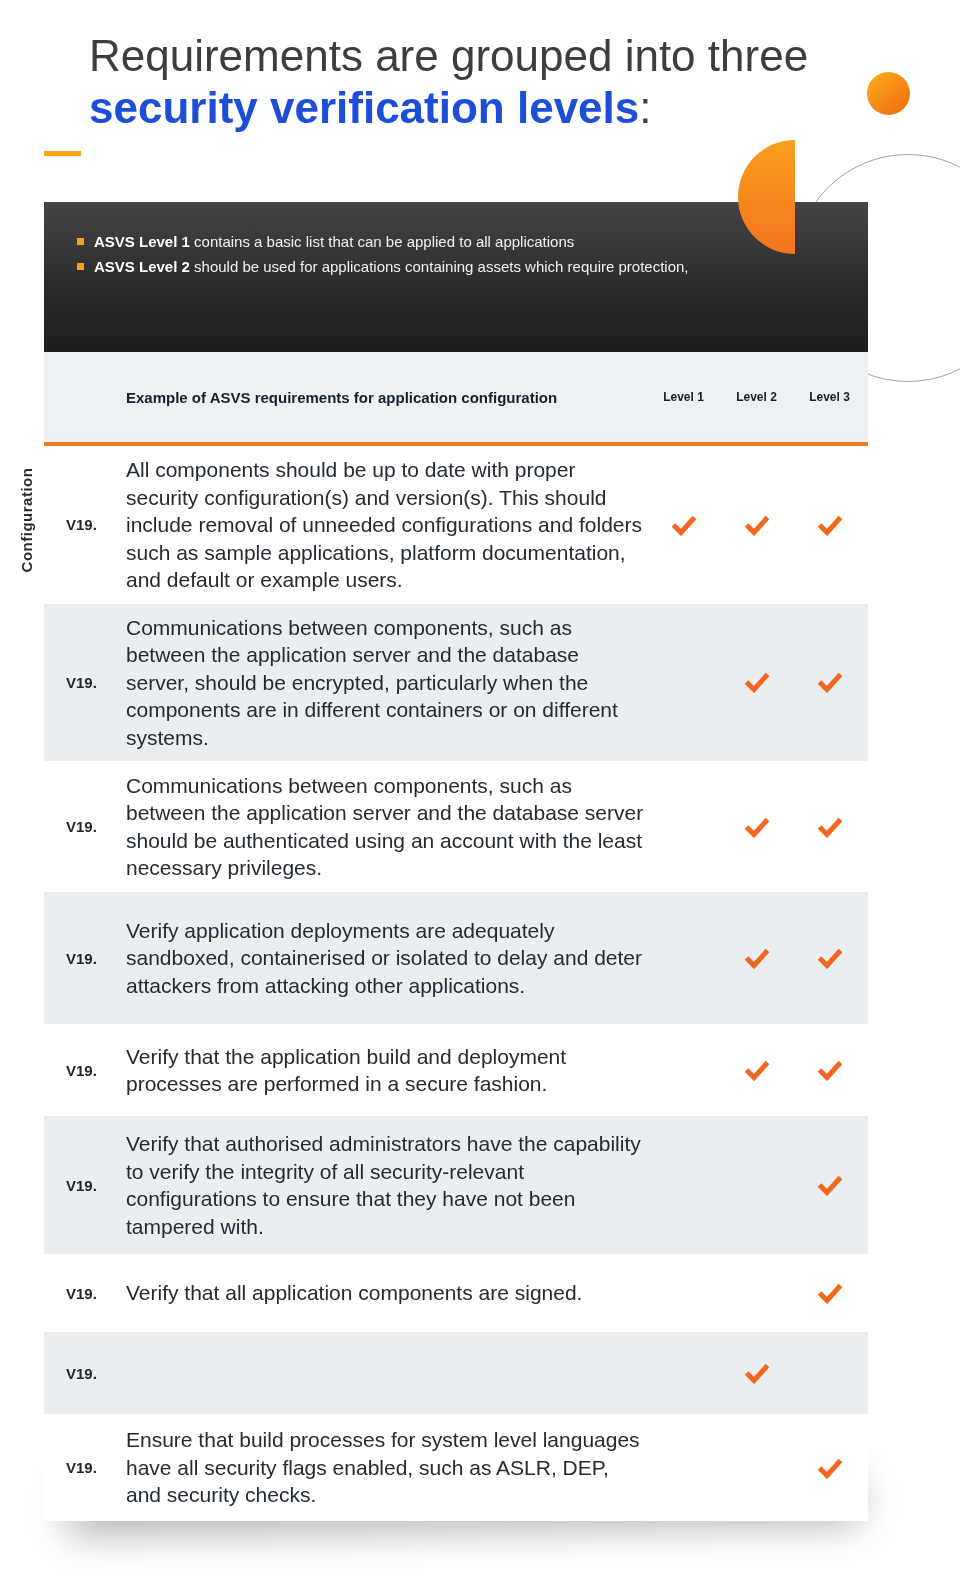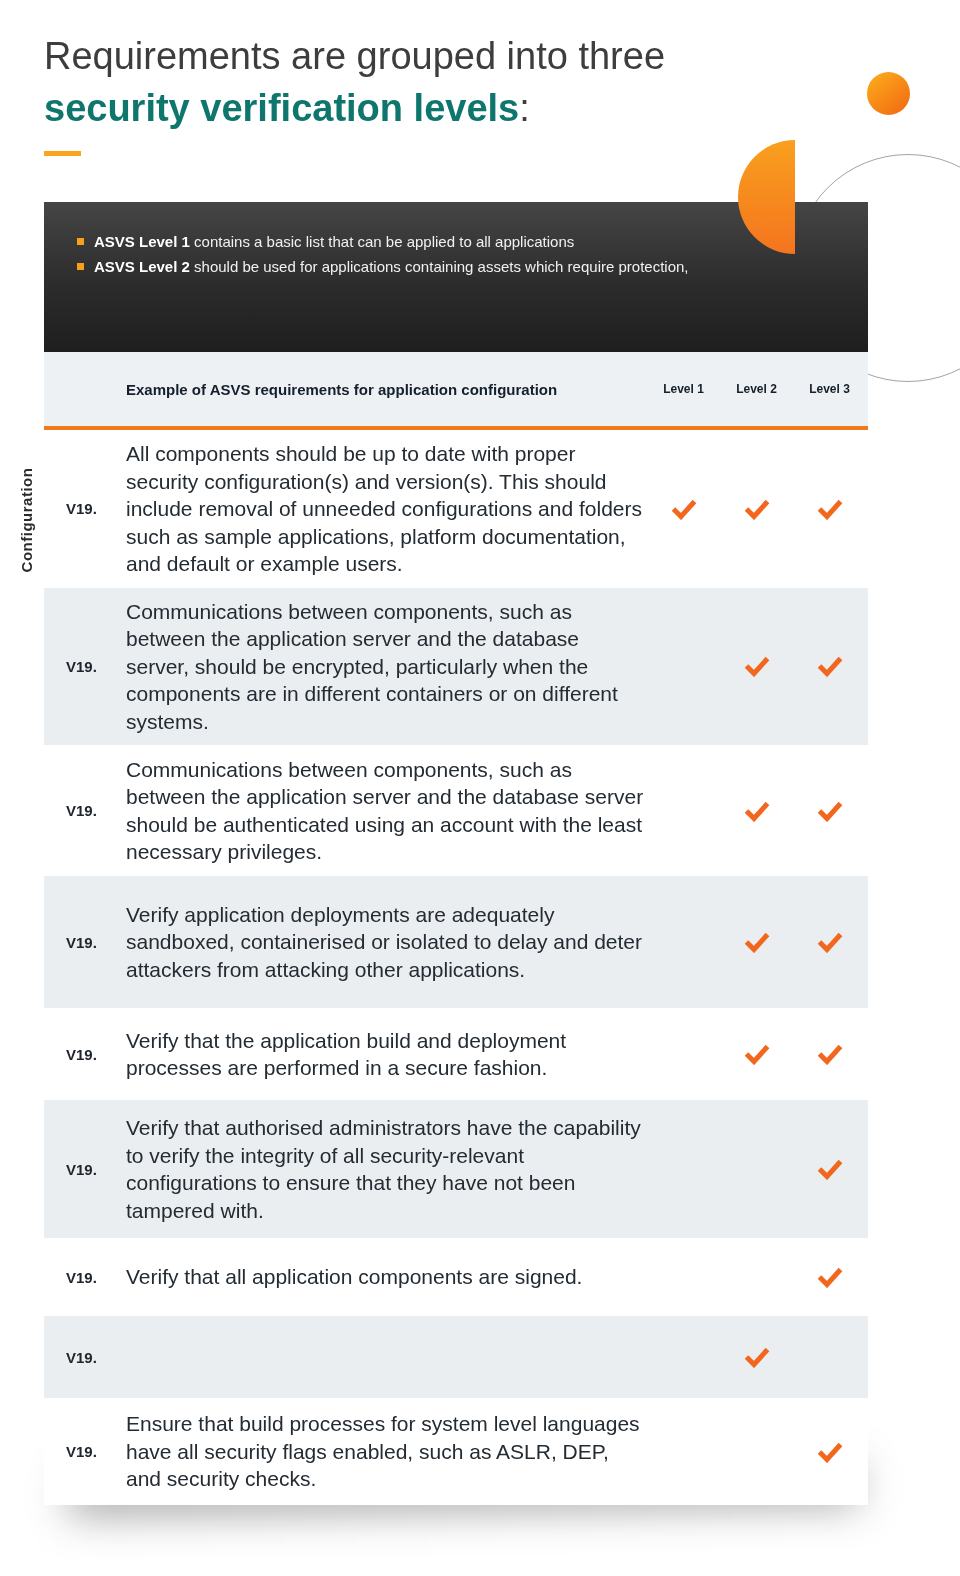--- a/index.html
+++ b/index.html
@@ -7,22 +7,22 @@
   body {
     position:relative;
     background:#ffffff;
     overflow:hidden;
     font-family:"Liberation Sans","DejaVu Sans",sans-serif;
     color:#232b33;
   }
 
   
   .page-header { position:absolute; left:44px; top:30px; z-index:3; }
-  h1 { font-size:38px; line-height:52px; font-weight:300; color:#3d3d3d; letter-spacing:0; }
-  h1 .t-bold { font-weight:700; color:#0f766e; }
+  h1 { font-size:44px; line-height:52px; font-weight:300; color:#3d3d3d; letter-spacing:0;margin-left:45px; }
+  h1 .t-bold { font-weight:700; color:#1d4ed8; }
   .title-underline { width:37px; height:5px; background:#f9a51c; margin-top:17px; }
 
   
   .decor-dot {
     position:absolute; left:867px; top:72px; width:43px; height:43px;
     border-radius:50%; z-index:1;
     background:linear-gradient(140deg,#fba81b 10%,#f26a12 95%);
   }
   .decor-ring {
     position:absolute; left:794px; top:154px; width:228px; height:228px;
@@ -61,21 +61,21 @@
   }
   .intro li strong { color:#ffffff; font-weight:700; }
 
   
   .grid {
     display:grid;
     grid-template-columns:60px 521px 73px 73px 73px;
     padding-left:22px; align-items:center;
   }
 
-  .thead { height:74px; background:#eef1f4; }
+  .thead { height:90px; background:#eef1f4; }
   .th-title { grid-column:2; font-size:15px; font-weight:700; color:#14202c; }
   .lvl { text-align:center; font-size:12px; font-weight:700; color:#14202c; }
 
   .divider { height:4px; background:#ef7b1f; }
 
   .t-row { background:#ffffff; }
   .t-row:nth-child(even) { background:#eaeef1; }
   .t-row .rid { font-size:15px; font-weight:700; color:#20262e; align-self:center; }
   .t-row .rtext { font-size:21px; line-height:27.5px; color:#232b33; padding:10px 0; }
   .cell { text-align:center; }

